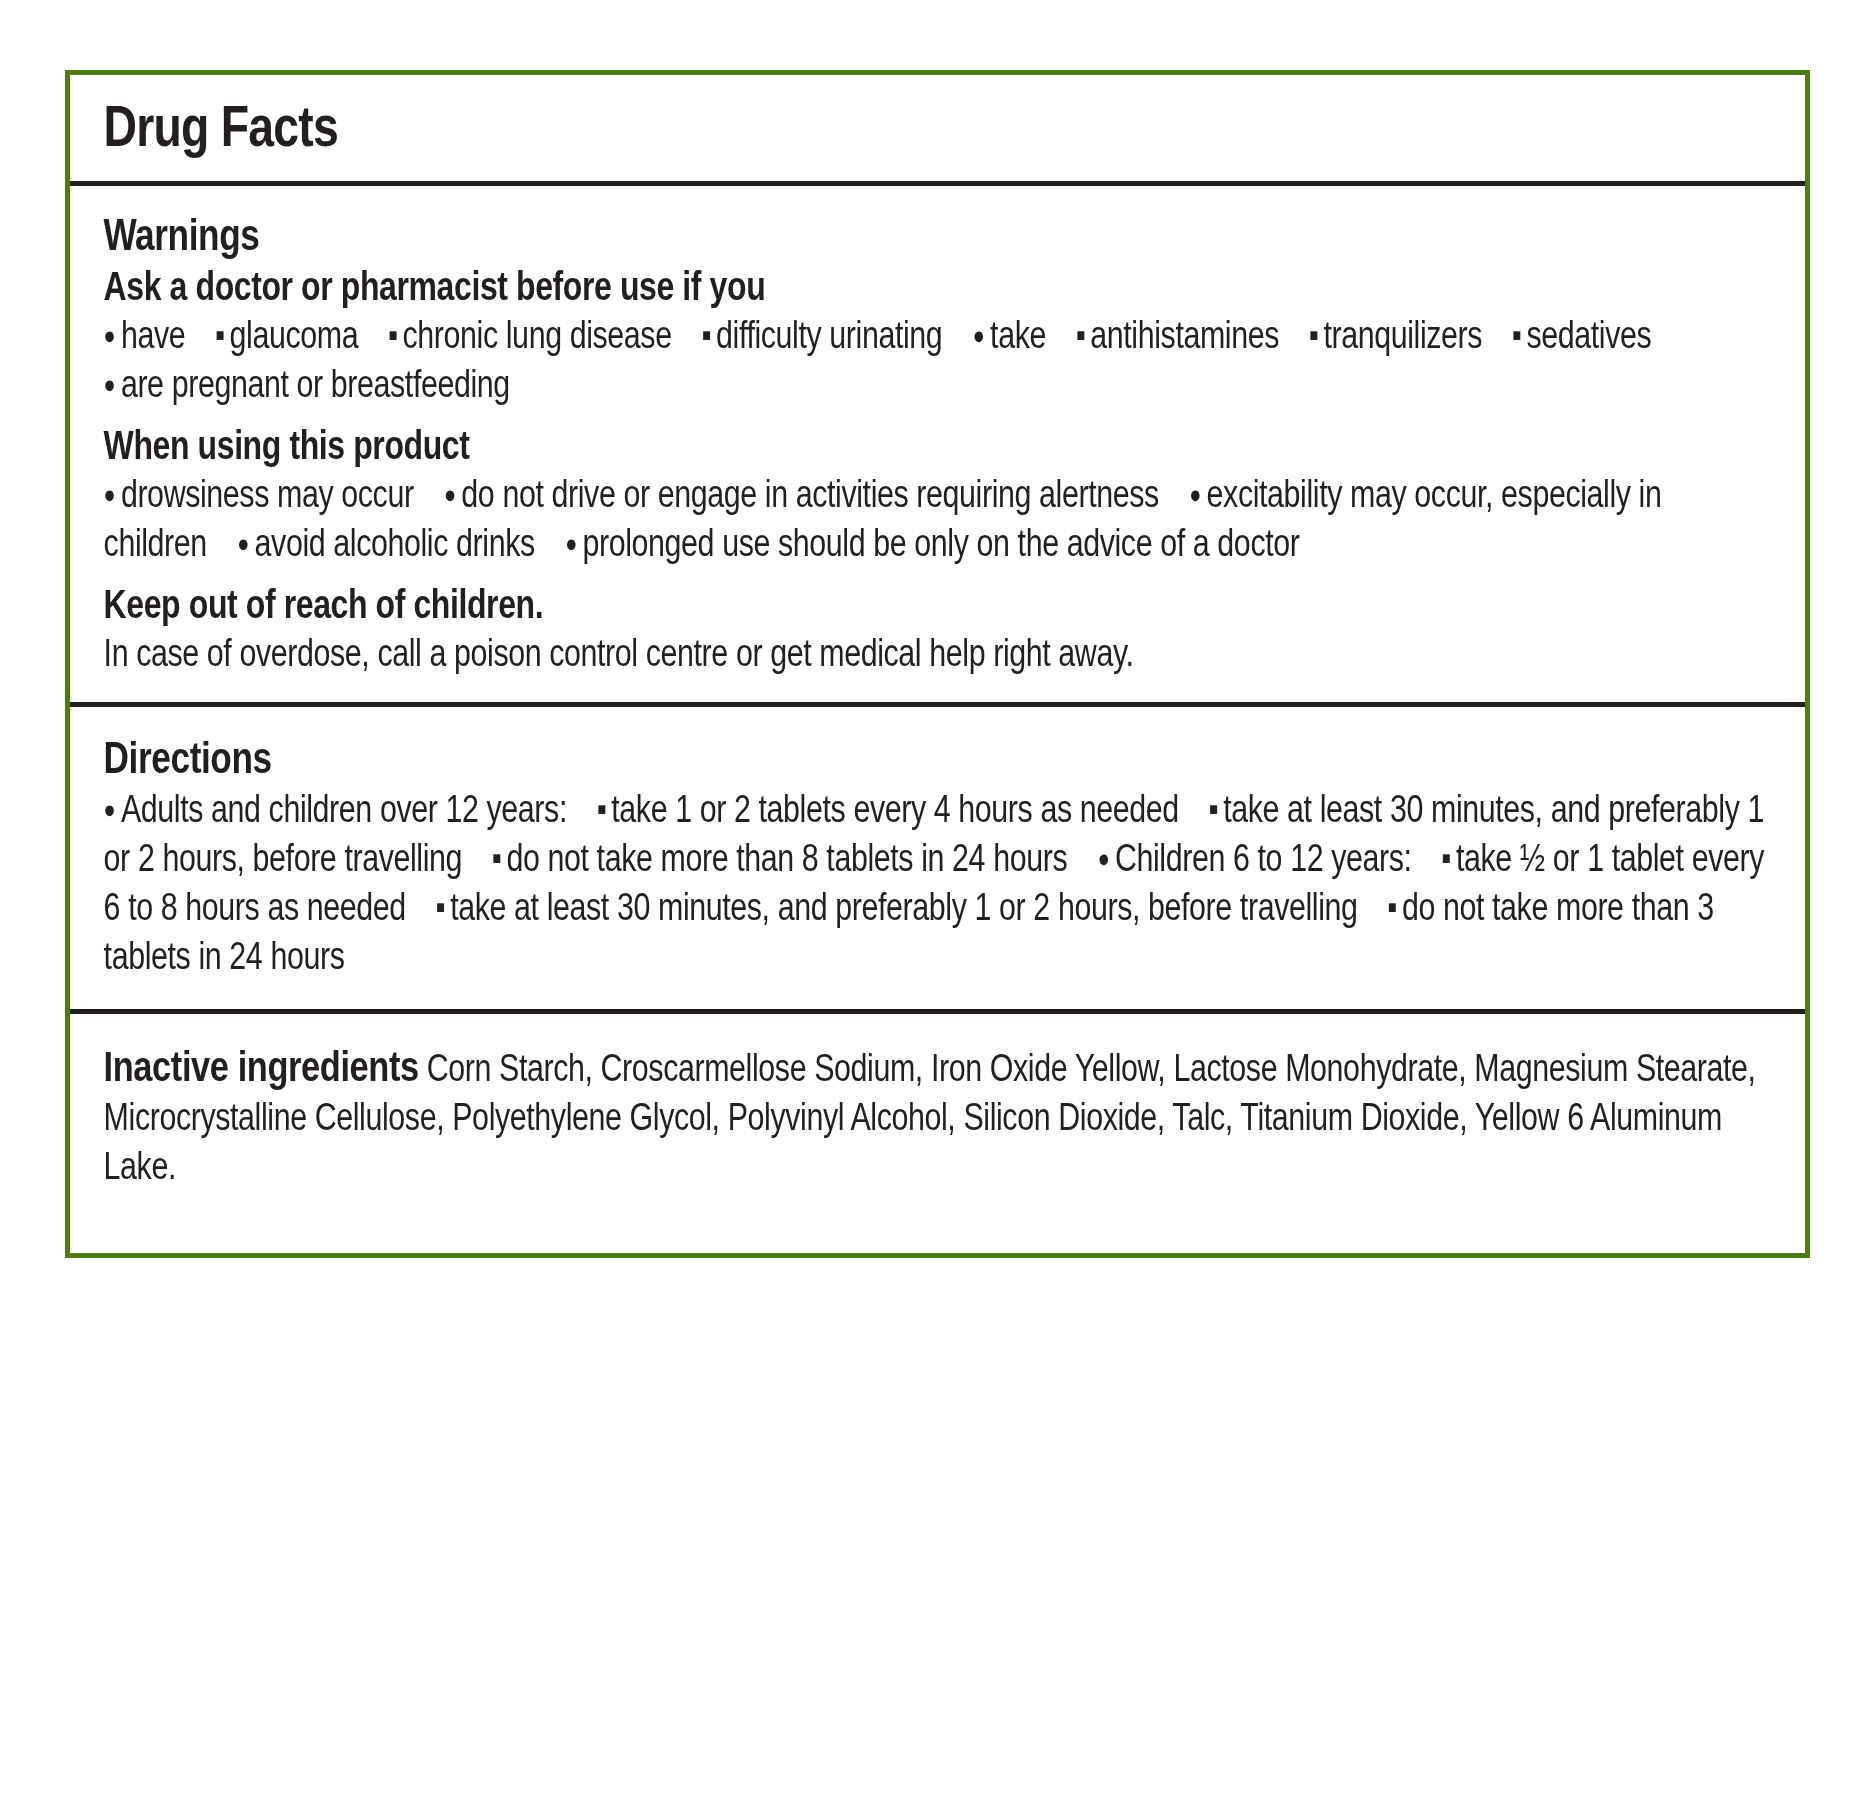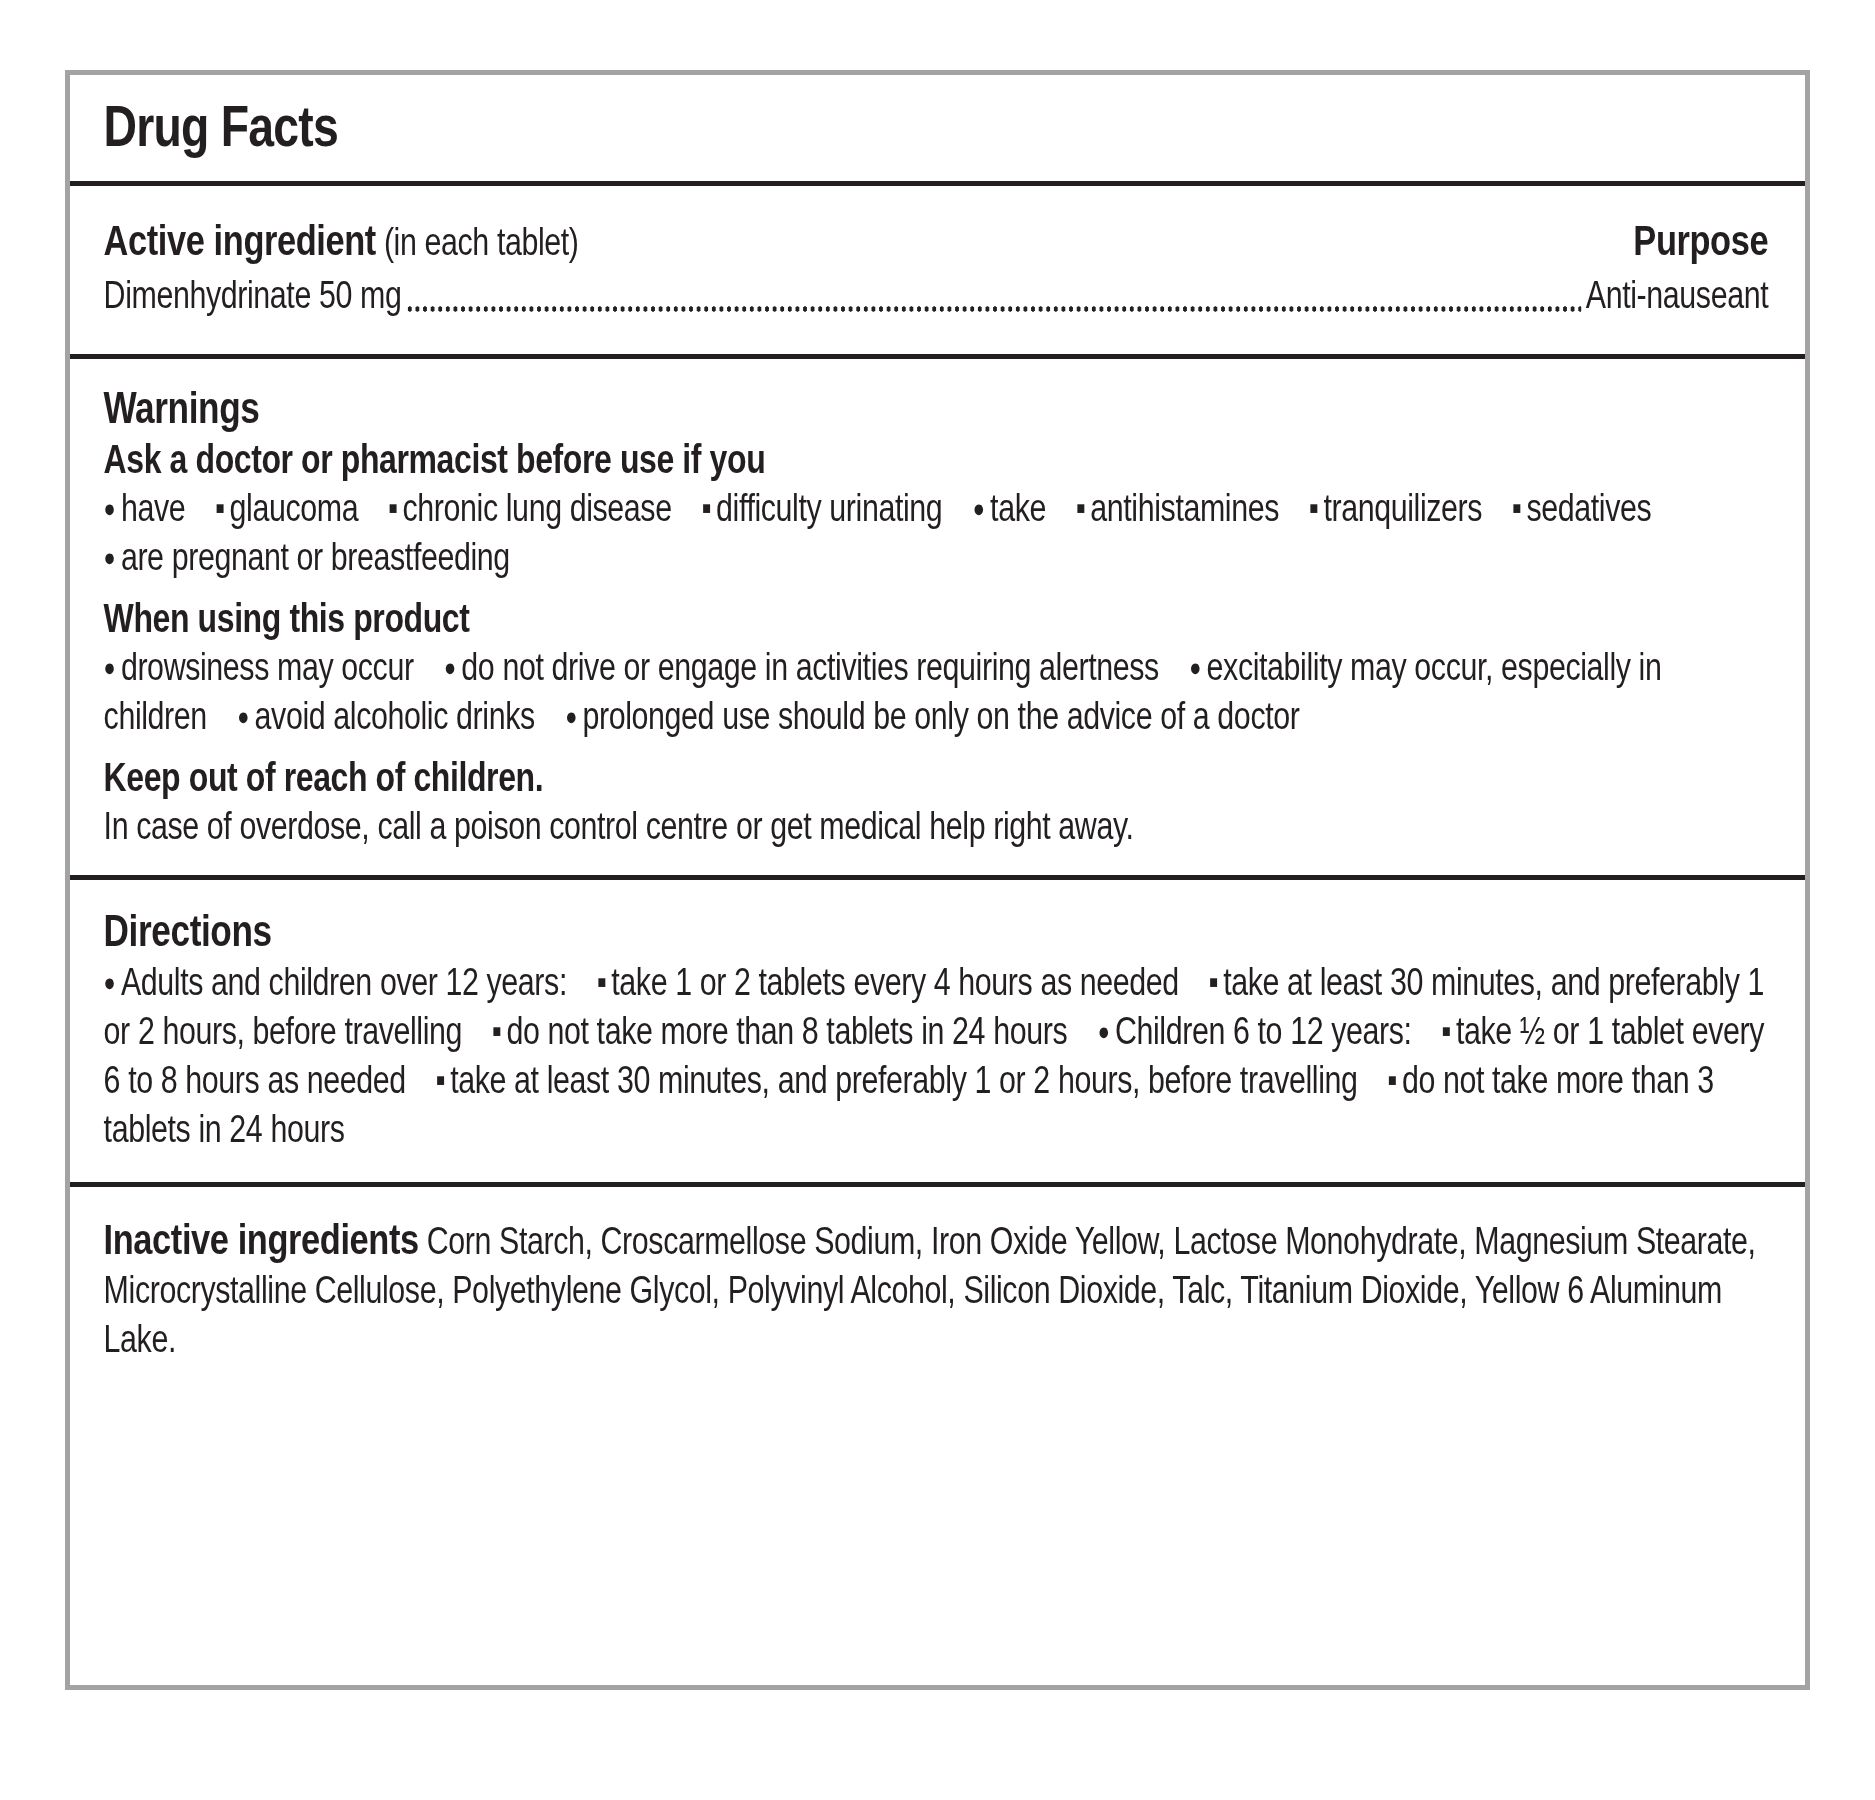--- a/index.html
+++ b/index.html
@@ -1,22 +1,22 @@
 <!DOCTYPE html>
 <html><head>
 <meta charset="utf-8">
 <style>
   html,body{margin:0;padding:0;background:#ffffff;}
   .page{
     position:relative;width:1875px;height:1800px;background:#ffffff;
     font-family:"Liberation Sans",sans-serif;color:#231f20;overflow:hidden;
   }
   .label-box{
-    position:absolute;left:65px;top:70px;width:1745px;height:1620px;
-    box-sizing:border-box;border:5px solid #a3a3a3;background:#ffffff;overflow:hidden;
+    position:absolute;left:65px;top:70px;width:1745px;height:1188px;
+    box-sizing:border-box;border:5px solid #4d7c0f;background:#ffffff;overflow:hidden;
   }
   .sec{border-top:5px solid #231f20;}
   .sec:first-child{border-top:none;}
   
   .wrap{
     width:125%;transform:scaleX(0.8);transform-origin:0 0;
     box-sizing:border-box;padding-left:42px;padding-right:46px;
   }
   .sec-title .wrap{padding-top:20px;padding-bottom:24px;}
   .sec-active .wrap{padding-top:30px;padding-bottom:34px;}
@@ -54,33 +54,20 @@
 
 <div class="page">
   <div class="label-box">
 
     <section class="sec sec-title">
       <div class="wrap">
         <h1>Drug Facts</h1>
       </div>
     </section>
 
-    <section class="sec sec-active">
-      <div class="wrap">
-        <div class="row-between">
-          <p><span class="h-inline">Active ingredient</span><span>(in each tablet)</span></p>
-          <p class="h-inline" style="margin-right:0;">Purpose</p>
-        </div>
-        <div class="leader-row">
-          <span class="txt">Dimenhydrinate 50 mg</span>
-          <span class="dots"></span>
-          <span class="txt">Anti-nauseant</span>
-        </div>
-      </div>
-    </section>
 
     <section class="sec sec-warnings">
       <div class="wrap">
         <h2>Warnings</h2>
         <p class="subhead">Ask a doctor or pharmacist before use if you</p>
         <p>
           <span class="item"><span class="blt dot">●</span><span>have</span></span>
           <span class="item"><span class="blt sq">■</span><span>glaucoma</span></span>
           <span class="item"><span class="blt sq">■</span><span>chronic lung disease</span></span>
           <span class="item"><span class="blt sq">■</span><span>difficulty urinating</span></span>

